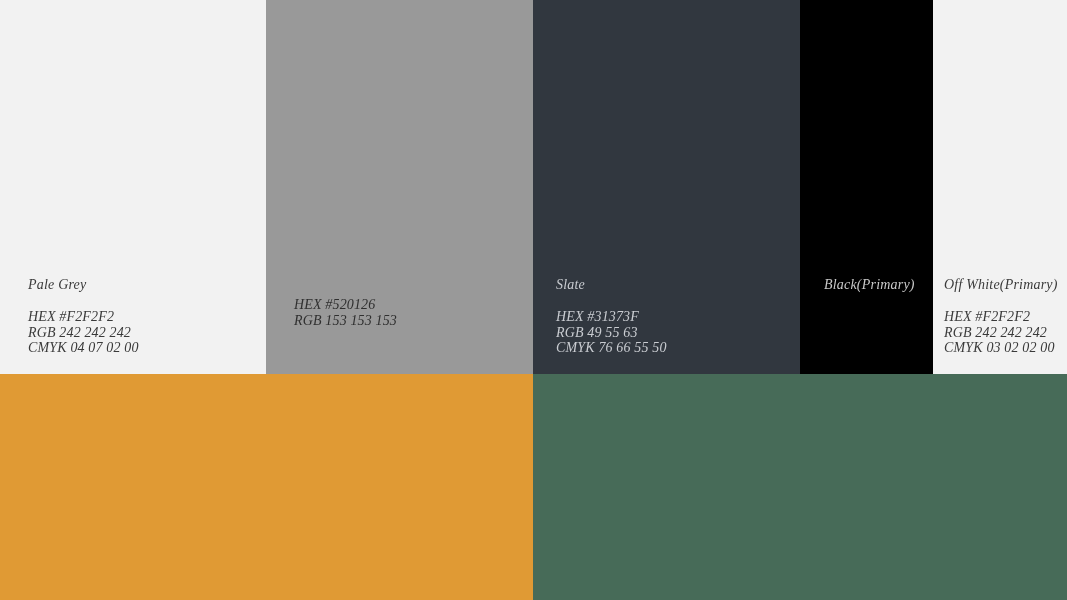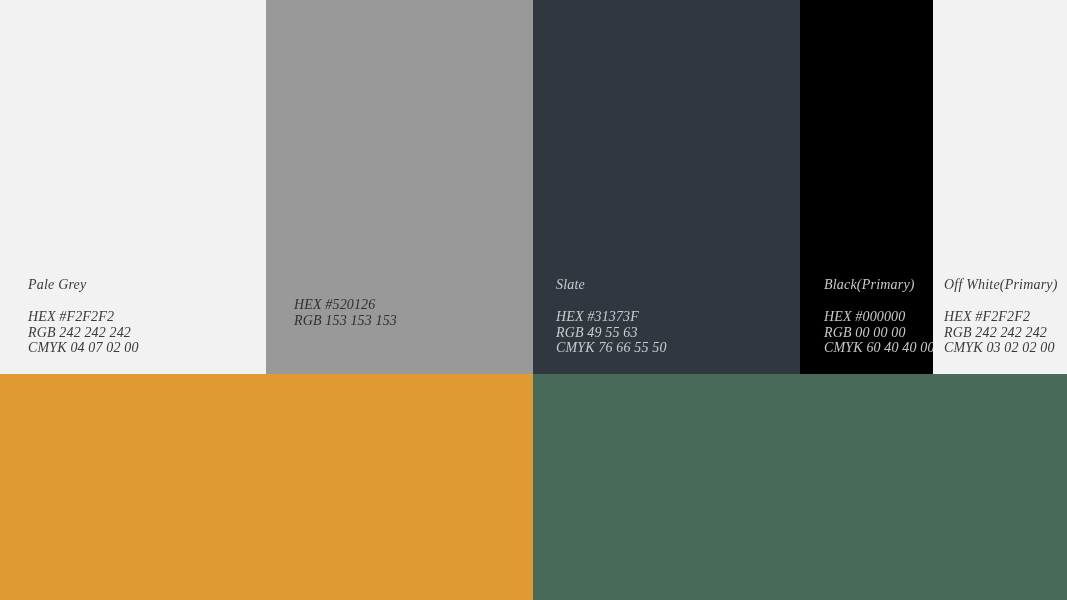--- a/index.html
+++ b/index.html
@@ -131,34 +131,20 @@
             <span class="spec-key">CMYK</span>
             <span class="spec-val">76 66 55 50</span>
           </li>
         </ul>
       </div>
     </div>
 
     <div class="swatch" id="sw-black" style="background-color: rgb(0, 0, 0); color: rgb(201, 201, 201);">
       <div class="swatch-body">
         <div class="swatch-name">Black(Primary)</div>
-        <ul class="spec-list">
-          <li class="spec-line">
-            <span class="spec-key">HEX</span>
-            <span class="spec-val">#000000</span>
-          </li>
-          <li class="spec-line">
-            <span class="spec-key">RGB</span>
-            <span class="spec-val">00 00 00</span>
-          </li>
-          <li class="spec-line">
-            <span class="spec-key">CMYK</span>
-            <span class="spec-val">60 40 40 00</span>
-          </li>
-        </ul>
       </div>
     </div>
 
     <div class="swatch" id="sw-off-white" style="background-color: rgb(242, 242, 242); color: rgb(58, 58, 58);">
       <div class="swatch-body">
         <div class="swatch-name">Off White(Primary)</div>
         <ul class="spec-list">
           <li class="spec-line">
             <span class="spec-key">HEX</span>
             <span class="spec-val">#F2F2F2</span>

